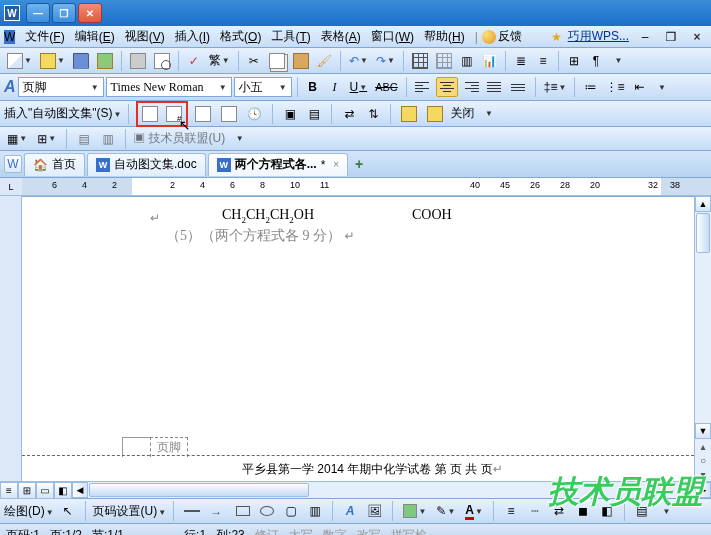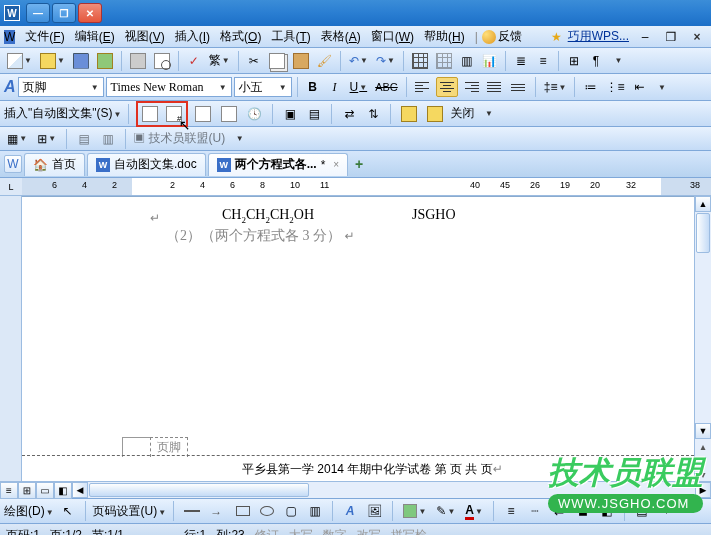--- a/index.html
+++ b/index.html
@@ -425,36 +425,36 @@
     <span class="num" style="left:90px;">2</span>
     <span class="num" style="left:148px;">2</span>
     <span class="num" style="left:178px;">4</span>
     <span class="num" style="left:208px;">6</span>
     <span class="num" style="left:238px;">8</span>
     <span class="num" style="left:268px;">10</span>
     <span class="num" style="left:298px;">11</span>
     <span class="num" style="left:448px;">40</span>
     <span class="num" style="left:478px;">45</span>
     <span class="num" style="left:508px;">26</span>
-    <span class="num" style="left:538px;">19</span>
+    <span class="num" style="left:538px;">28</span>
     <span class="num" style="left:568px;">20</span>
-    <span class="num" style="left:604px;">32</span>
-    <span class="num" style="left:668px;">38</span>
+    <span class="num" style="left:626px;">32</span>
+    <span class="num" style="left:648px;">38</span>
   </div>
 </div>
 <div class="ruler-area">
   <div class="left-ruler"></div>
   <div class="doc-scroll">
     <div class="doc-page">
       <div class="doc-content" style="margin-top:12px;">
         <span class="para-mark" style="position:absolute;left:128px;top:14px;">↵</span>
         <span style="position:absolute;left:200px;top:10px;font-family:'Times New Roman';">CH<span class="sub">2</span>CH<span class="sub">2</span>CH<span class="sub">2</span>OH</span>
-        <span style="position:absolute;left:390px;top:10px;font-family:'Times New Roman';">JSGHO</span>
-      </div>
-      <div class="doc-note"><span>（2）（两个方程式各 3 分）</span> <span class="para-mark">↵</span></div>
+        <span style="position:absolute;left:390px;top:10px;font-family:'Times New Roman';">COOH</span>
+      </div>
+      <div class="doc-note"><span>（5）（两个方程式各 9 分）</span> <span class="para-mark">↵</span></div>
       <div class="footer-region">
         <div class="footer-bracket"></div>
         <div class="footer-label">页脚</div>
         <div class="footer-dash"></div>
         <div class="footer-text"><span>平乡县第一学 2014 年期中化学试卷    第     页  共     页</span><span class="para-mark">↵</span></div>
       </div>
     </div>
     <div class="vscroll">
       <div class="arr">▲</div>
       <div class="track">
@@ -536,14 +536,13 @@
   <span>列:23</span>
   <span class="dim">修订</span>
   <span class="dim">大写</span>
   <span class="dim">数字</span>
   <span class="dim">改写</span>
   <span class="dim">拼写检</span>
 </div>
 
 <div class="watermark">
   <div class="wm-text">技术员联盟</div>
-  <div class="wm-url">WWW.JSGHO.COM</div>
 </div>
 
 </body></html>

